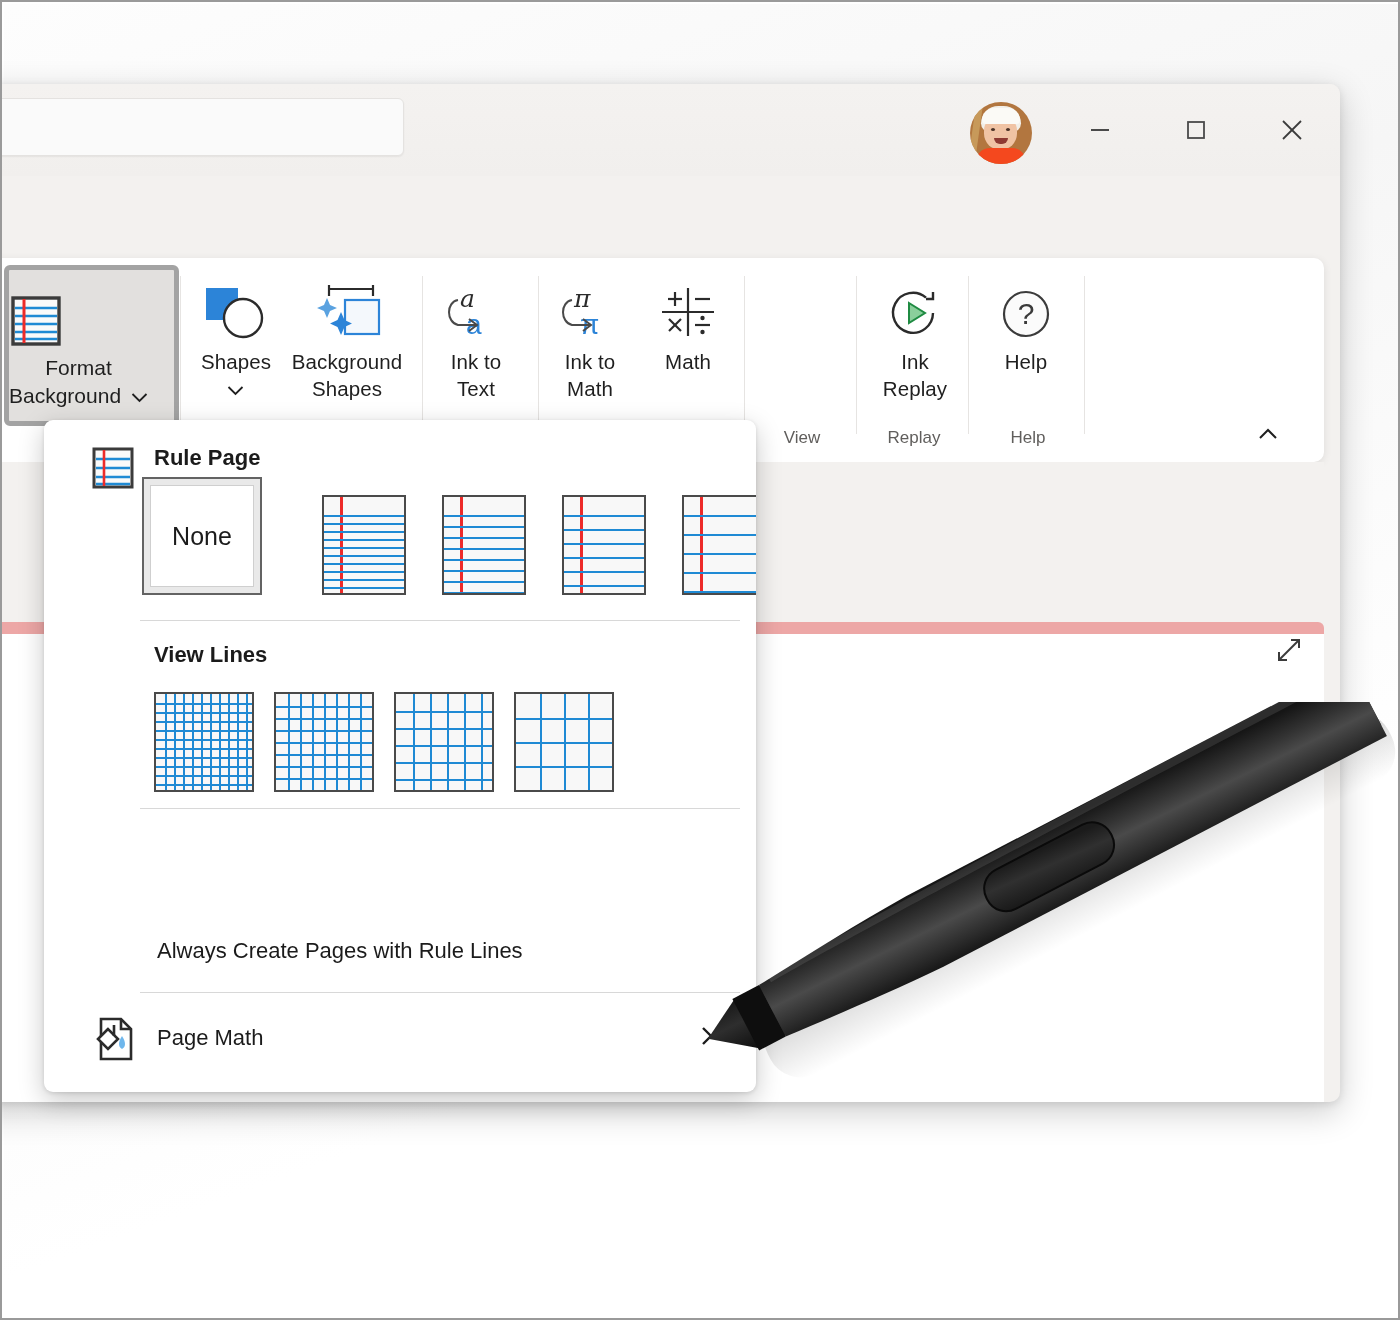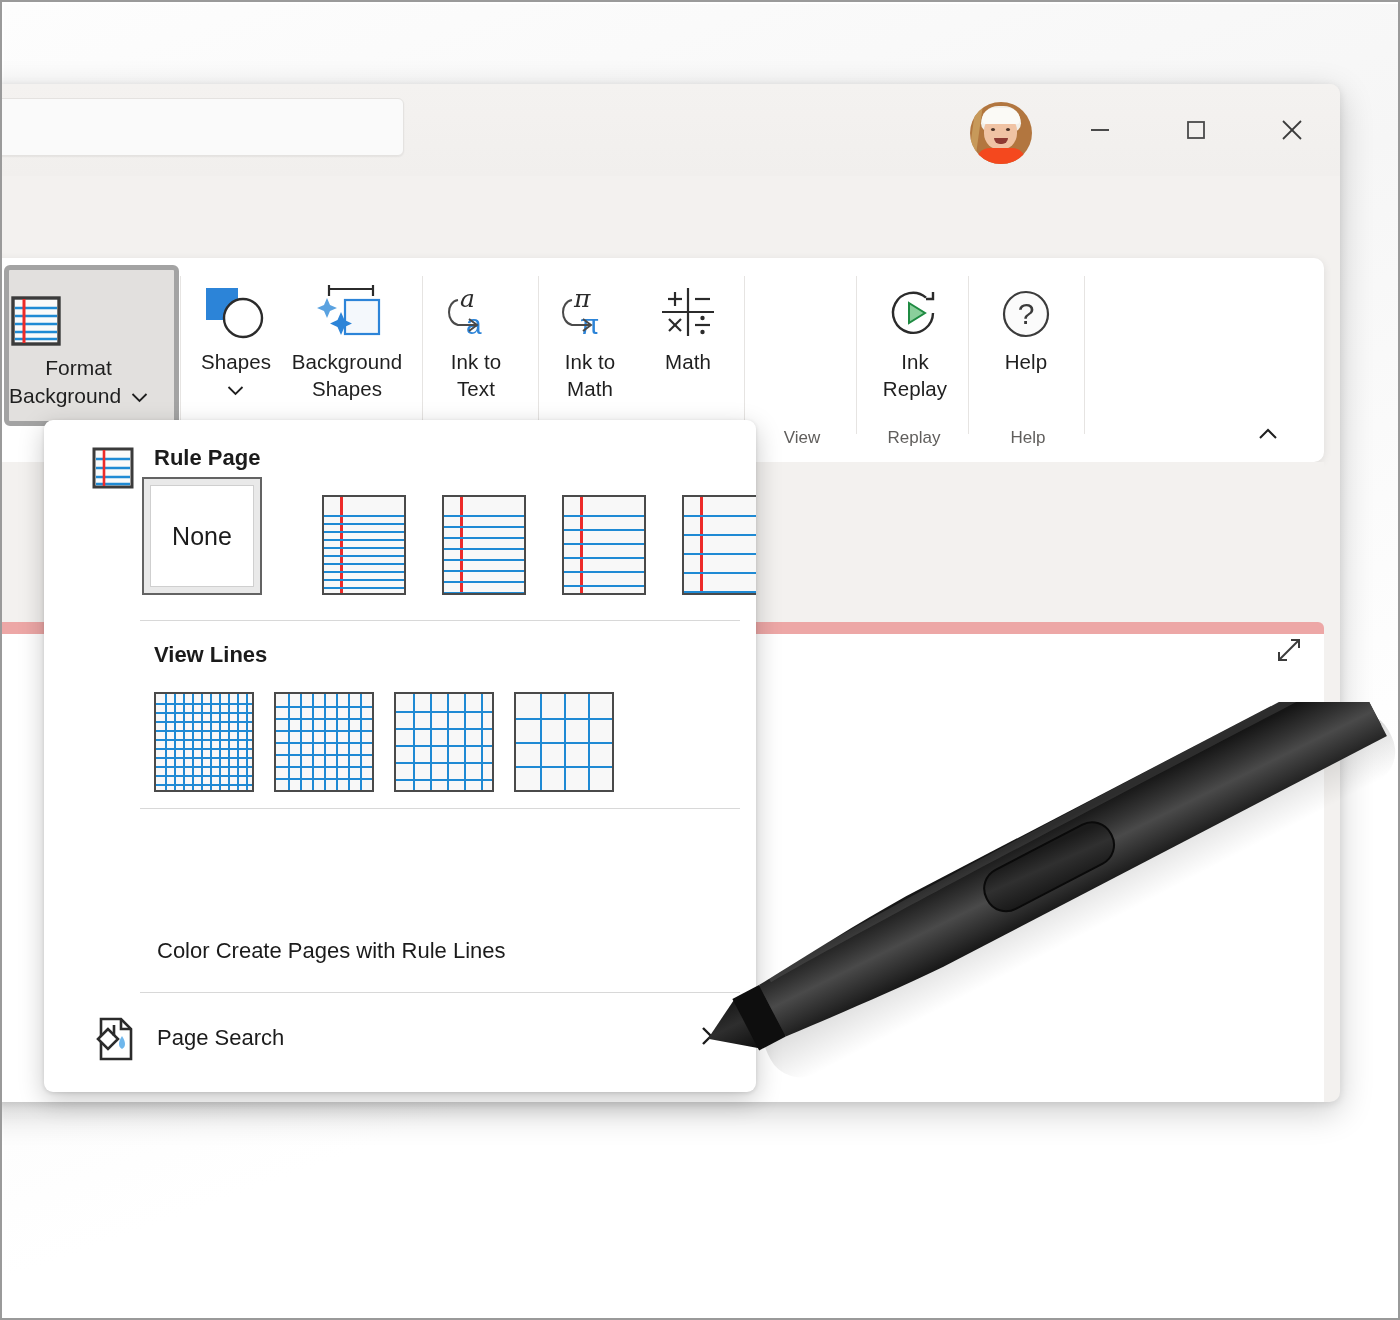--- a/index.html
+++ b/index.html
@@ -513,36 +513,36 @@
         <div class="hl" style="top: 72px;"></div>
         <div class="vl" style="left: 24px;"></div>
         <div class="vl" style="left: 48px;"></div>
         <div class="vl" style="left: 72px;"></div>
       </div>
 
     <div class="divider" id="div2"></div>
 
 
     <div class="mrow" id="row-always">
-      <span class="mtxt">Color Create Pages with Rule Lines</span>
+      <span class="mtxt">Always Create Pages with Rule Lines</span>
     </div>
 
     <div class="divider" id="div3"></div>
 
     <div id="pc-icon">
       <svg width="44" height="46" viewBox="0 0 44 46">
         <path d="M9 3 H29 L39 13 V43 H9 Z" fill="#ffffff" stroke="#2b2b2b" stroke-width="2.6"></path>
         <path d="M29 3 V13 H39" fill="none" stroke="#2b2b2b" stroke-width="2.6"></path>
         <path d="M16 13 L6 23 L16 33 L26 23 Z" fill="#ffffff" stroke="#2b2b2b" stroke-width="2.6"></path>
         <path d="M22 9 L22 20" stroke="#2b2b2b" stroke-width="2.6"></path>
         <path d="M30 20 C34 26, 34 31, 30 33 C26 31, 26 26, 30 20 Z" fill="#6fb7ec"></path>
       </svg>
     </div>
     <div class="mrow" id="row-pagecolor">
-      <span class="mtxt">Page Search</span>
+      <span class="mtxt">Page Math</span>
       <span class="chev">
         <svg width="18" height="26" viewBox="0 0 18 26">
           <polyline points="5,5 13,13 5,21" fill="none" stroke="#1b1b1b" stroke-width="2.4"></polyline>
         </svg>
       </span>
     </div>
   </div>
 
   <svg id="pen" viewBox="0 0 720 400">
     <defs>

